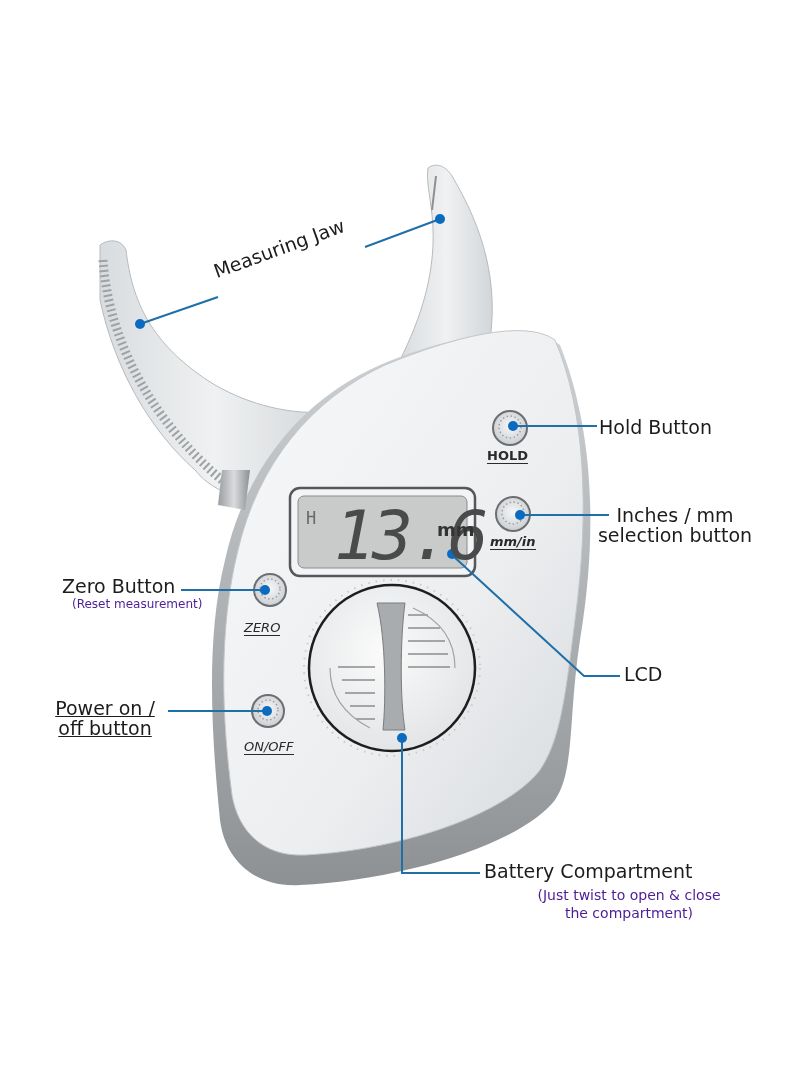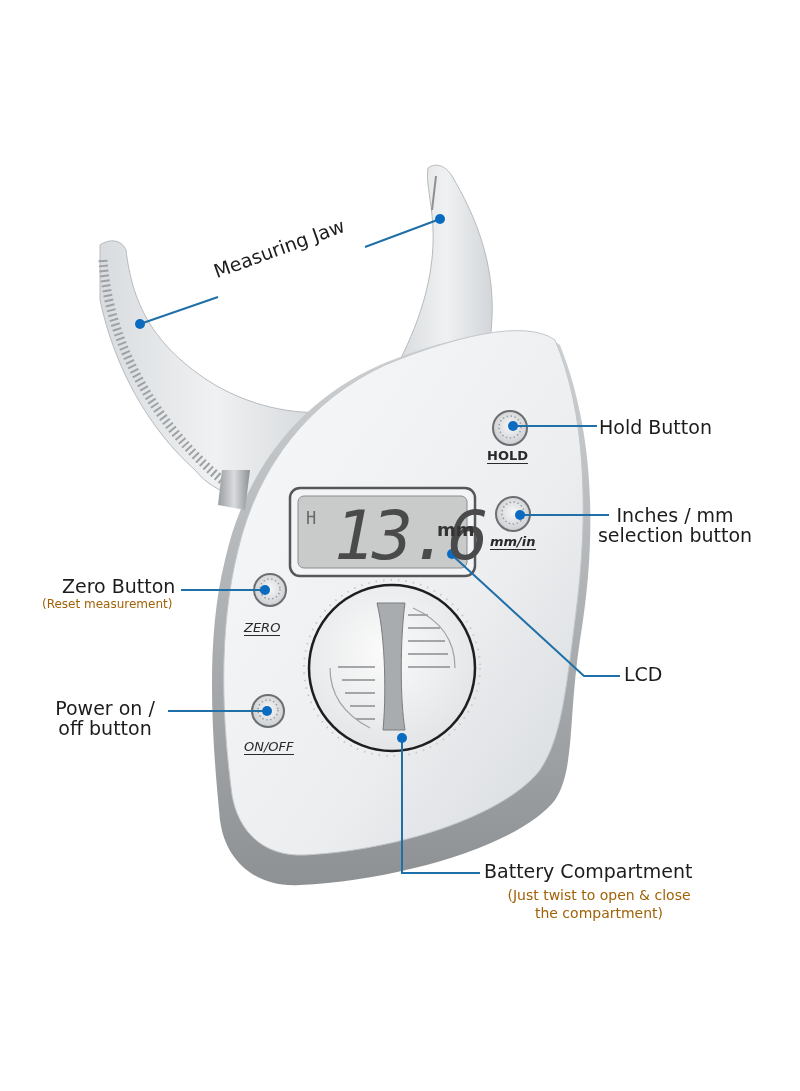--- a/index.html
+++ b/index.html
@@ -1,21 +1,21 @@
 <!DOCTYPE html>
 <html><head>
 <meta charset="utf-8">
 <style>
   html, body { margin: 0; padding: 0; background: #ffffff; }
   body { width: 800px; height: 1091px; position: relative; overflow: hidden;
          font-family: "DejaVu Sans", sans-serif; color: #1a1a1a; }
   #diagram { position: absolute; left: 0; top: 0; width: 800px; height: 1091px; }
   .label { position: absolute; white-space: nowrap; line-height: 1.05; }
   .label-main { font-size: 19px; color: #1c1c1c; }
-  .label-sub { font-size: 12px; color: #a16207; }
+  .label-sub { font-size: 12px; color: #4c1d95; margin-left: 30px; }
   .centered { text-align: center; }
   .lcd-text { font-family: "DejaVu Sans Mono", monospace; }
   .btn-caption { position: absolute; font-size: 13px; font-weight: bold; color: #2a2a2a;
                  border-bottom: 1.5px solid #2a2a2a; padding-bottom: 1px; line-height: 1; }
   .italic { font-style: italic; font-weight: normal; }
 </style>
 </head>
 <body>
 
 <svg id="diagram" viewBox="0 0 800 1091" xmlns="http://www.w3.org/2000/svg">
@@ -150,21 +150,21 @@
 <div class="label label-main" style="left:599px; top:418px;">Hold Button</div>
 
 <div class="label label-main centered" style="left:590px; top:506px; width:170px;">
   <div>Inches / mm</div>
   <div>selection button</div>
 </div>
 
 <div class="label label-main" style="left:62px; top:577px;">Zero Button</div>
 <div class="label label-sub" style="left:42px; top:598px;">(Reset measurement)</div>
 
-<div class="label label-main centered" style="left:40px; top:699px; width:130px;">
+<div class="label label-main centered" style="left:40px; top:699px; width:130px;text-decoration:underline;">
   <div>Power on /</div>
   <div>off button</div>
 </div>
 
 <div class="label label-main" style="left:624px; top:665px;">LCD</div>
 
 <div class="label label-main" style="left:484px; top:862px;">Battery Compartment</div>
 <div class="label label-sub centered" style="left:484px; top:886px; width:230px; font-size:14px; line-height:1.3;">
   <div>(Just twist to open &amp; close</div>
   <div>the compartment)</div>

